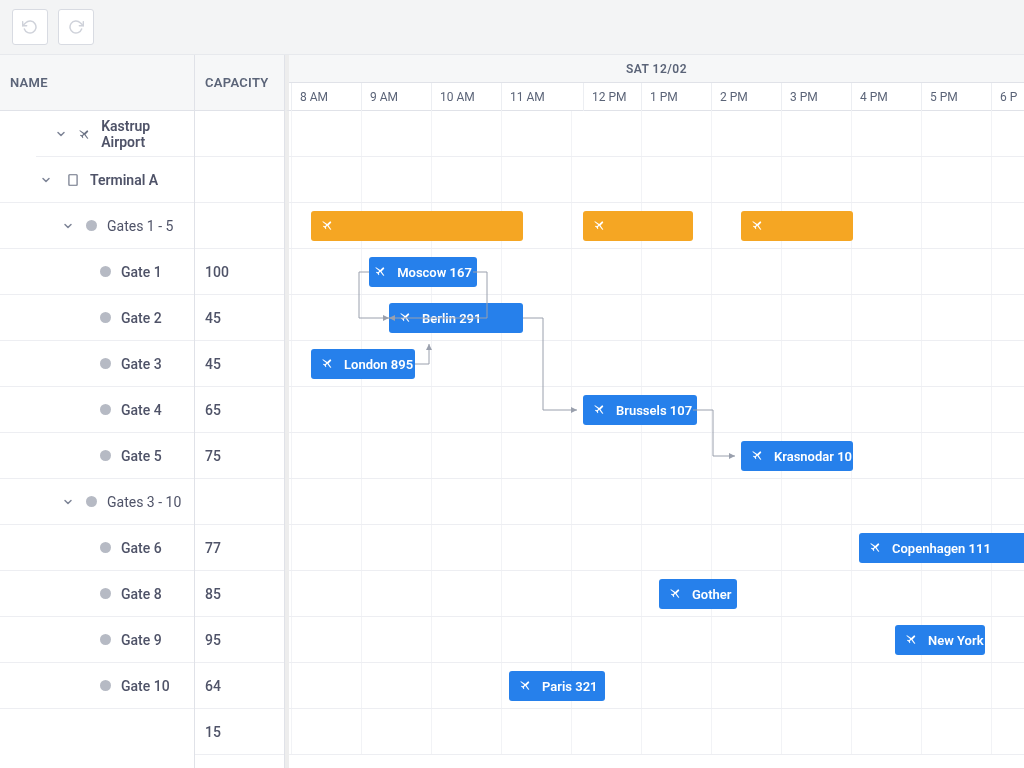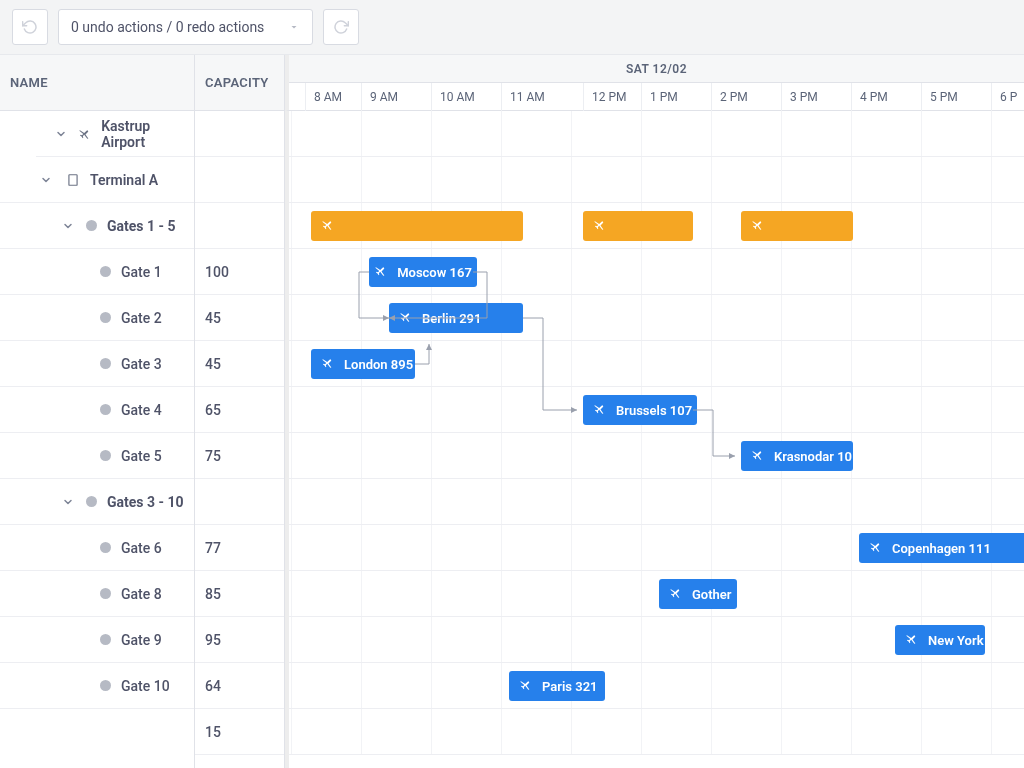--- a/index.html
+++ b/index.html
@@ -103,21 +103,21 @@
   }
   .row {
     height: 46px;
     border-bottom: 1px solid #edeef2;
     display: flex; align-items: center;
     padding: 0 10px;
     font-size: 14px;
   }
   .row.l0 { font-weight: 600; }
   .row.l1 { font-weight: 600; }
-  .row.l2 { font-weight: 700; }
+  .row.l2 { font-weight: 400; }
   .row.l3 { font-weight: 500; }
   .indent0 { padding-left: 18px; margin-left: 36px; }
   .indent1 { padding-left: 38px; }
   .indent2 { padding-left: 60px; }
   .indent3 { padding-left: 100px; }
   .expander {
     width: 16px; height:16px; margin-right:10px;
     display:flex;align-items:center;justify-content:center;
     color:#7e8597;
   }
@@ -162,26 +162,20 @@
   }
 </style>
 </head>
 <body>
 
 <div class="toolbar">
   <div class="tb-btn">
     <svg width="16" height="16" viewBox="0 0 24 24" fill="none" stroke="currentColor" stroke-width="2.2" stroke-linecap="round" stroke-linejoin="round">
         <polyline points="1 4 1 10 7 10"></polyline>
         <path d="M3.51 15a9 9 0 1 0 2.13-9.36L1 10"></path>
-      </svg>
-  </div>
-  <div class="undo-dropdown">
-    <span>0 undo actions / 0 redo actions</span>
-    <svg class="chev" width="12" height="12" viewBox="0 0 24 24" fill="currentColor">
-        <path d="M7 10l5 5 5-5z"></path>
       </svg>
   </div>
   <div class="tb-btn">
     <svg width="16" height="16" viewBox="0 0 24 24" fill="none" stroke="currentColor" stroke-width="2.2" stroke-linecap="round" stroke-linejoin="round">
         <polyline points="23 4 23 10 17 10"></polyline>
         <path d="M20.49 15a9 9 0 1 1-2.12-9.36L23 10"></path>
       </svg>
   </div>
 </div>
 
@@ -191,21 +185,21 @@
     <span>NAME</span>
   </div>
   <div class="hdr hdr-cap">
     <span>CAPACITY</span>
   </div>
   <div class="timeline-header">
     <div class="date-row">
       <span>SAT 12/02</span>
     </div>
     <div class="hours-row" id="hours-row">
-        <div class="hour-tick" style="left: 16px;">8 AM</div>
+        <div class="hour-tick" style="left: 2px;">8 AM</div>
         <div class="hour-tick" style="left: 72px;">9 AM</div>
         <div class="hour-tick" style="left: 142px;">10 AM</div>
         <div class="hour-tick" style="left: 212px;">11 AM</div>
         <div class="hour-tick" style="left: 294px;">12 PM</div>
         <div class="hour-tick" style="left: 352px;">1 PM</div>
         <div class="hour-tick" style="left: 422px;">2 PM</div>
         <div class="hour-tick" style="left: 492px;">3 PM</div>
         <div class="hour-tick" style="left: 562px;">4 PM</div>
         <div class="hour-tick" style="left: 632px;">5 PM</div>
         <div class="hour-tick" style="left: 702px;">6 P</div>

